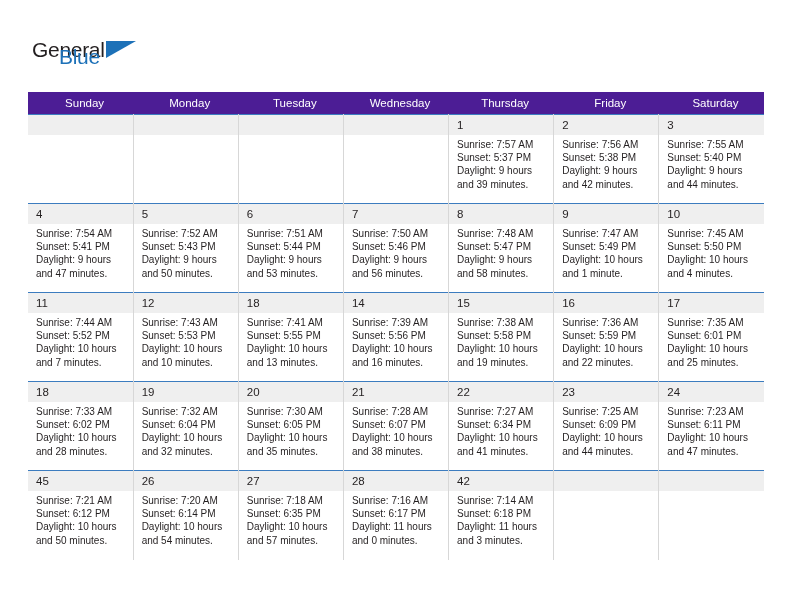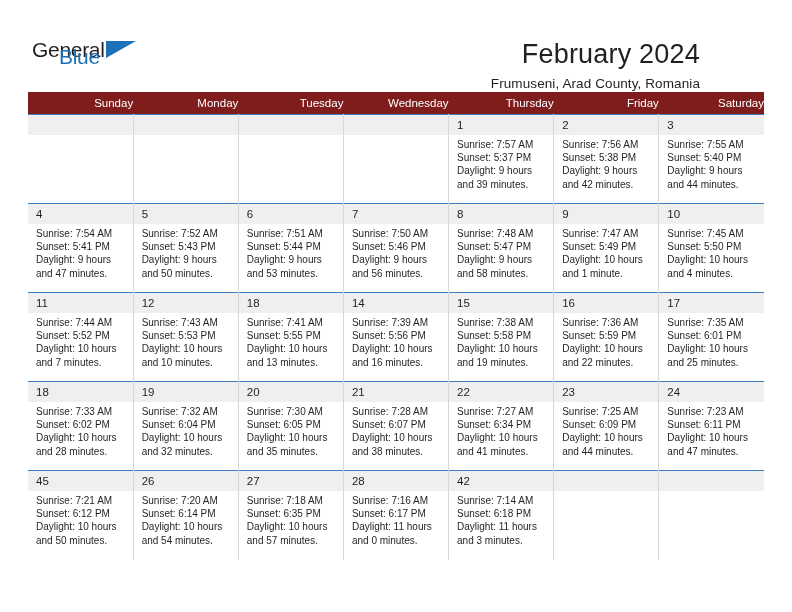--- a/index.html
+++ b/index.html
@@ -85,25 +85,25 @@
   }
 
   
   .calendar {
     width: 736px;
     border-collapse: collapse;
     table-layout: fixed;
     margin-top: 4px;
   }
   .calendar th {
-    background: #7f1d1d;
+    background: #4c1d95;
     color: #ffffff;
     font-weight: normal;
     font-size: 11.5px;
-    text-align: right;
+    text-align: center;
     padding: 5px 0 5px 8px;
     height: 20px;
     border: none;
   }
   .calendar td {
     vertical-align: top;
     padding: 0;
     height: 89px;
     border-top: 1.5px solid #3c7cbf;
     border-left: 1px solid #d7d7d7;
@@ -138,24 +138,20 @@
 <div class="page">
 
   <div class="header">
 
     <div class="logo">
       <span class="logo-general">General</span>
       <span class="logo-triangle"></span>
       <span class="logo-blue">Blue</span>
     </div>
 
-    <div class="title-block">
-      <h1 class="month-title">February 2024</h1>
-      <p class="location">Frumuseni, Arad County, Romania</p>
-    </div>
 
   </div>
 
   <table class="calendar">
     <thead>
       <tr id="weekday-row">
           <th>Sunday</th>
           <th>Monday</th>
           <th>Tuesday</th>
           <th>Wednesday</th>

